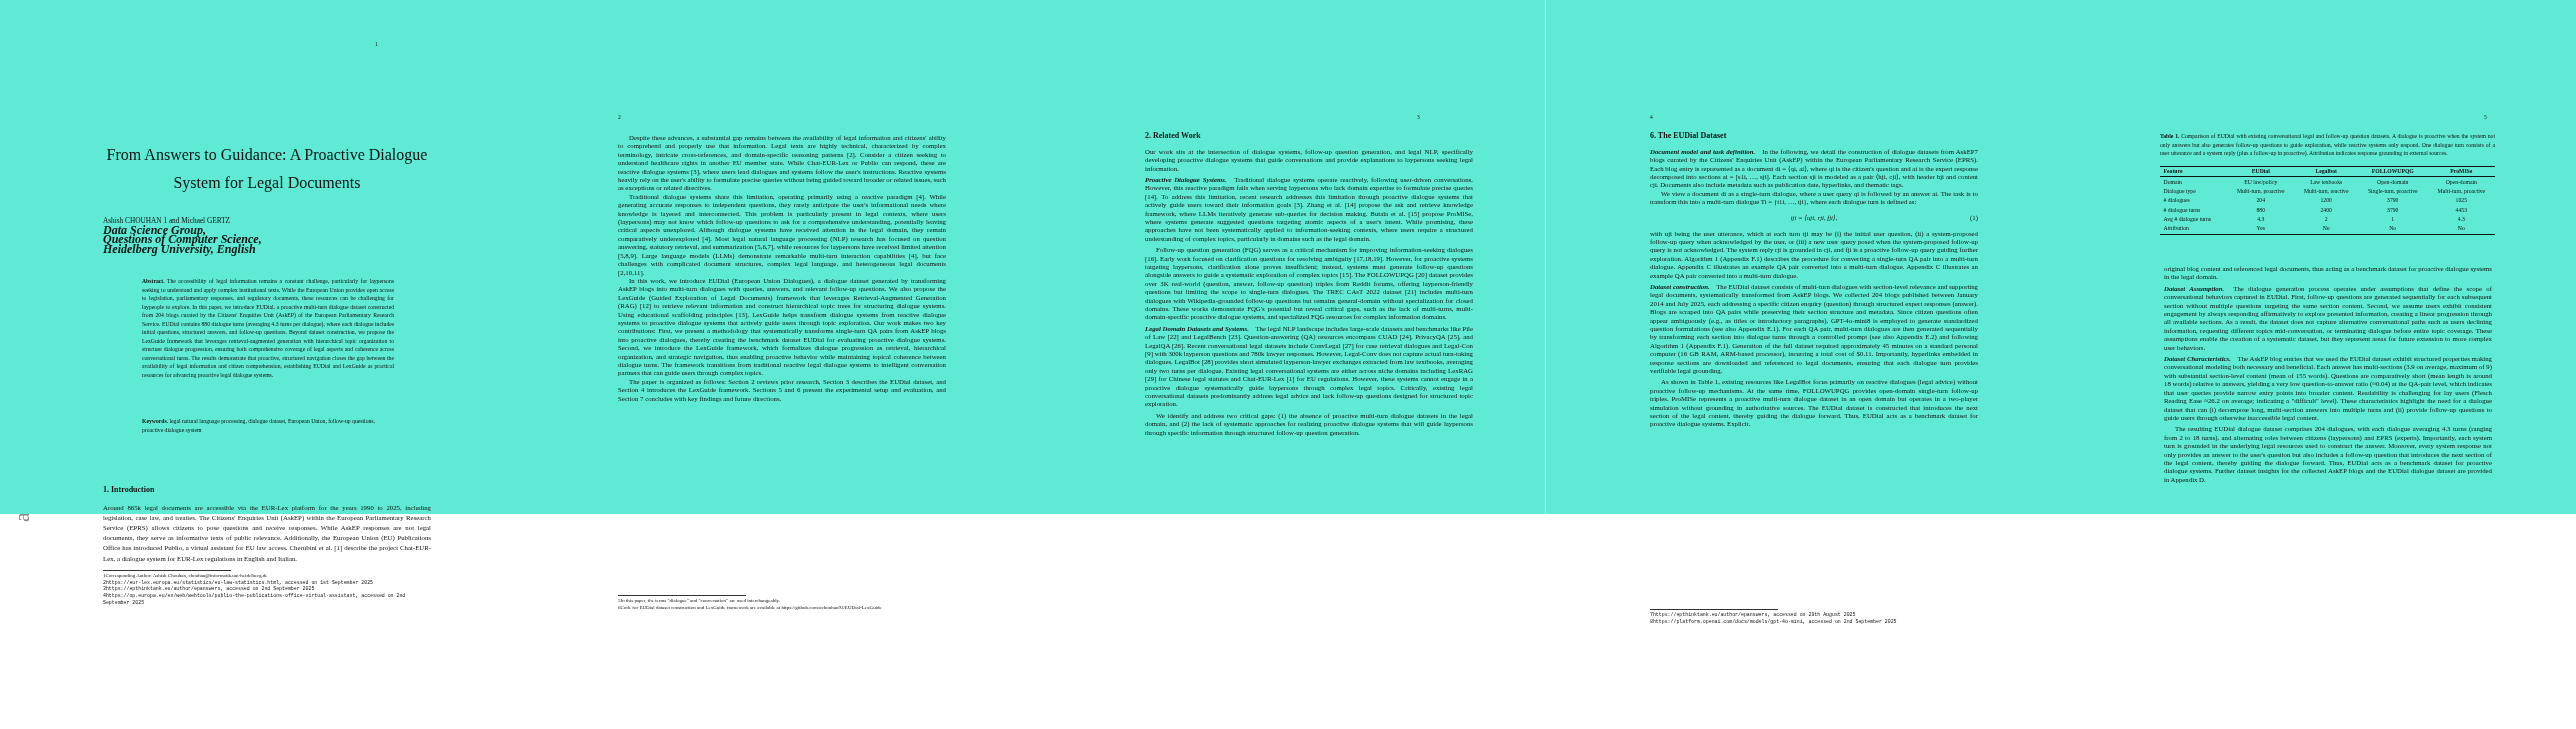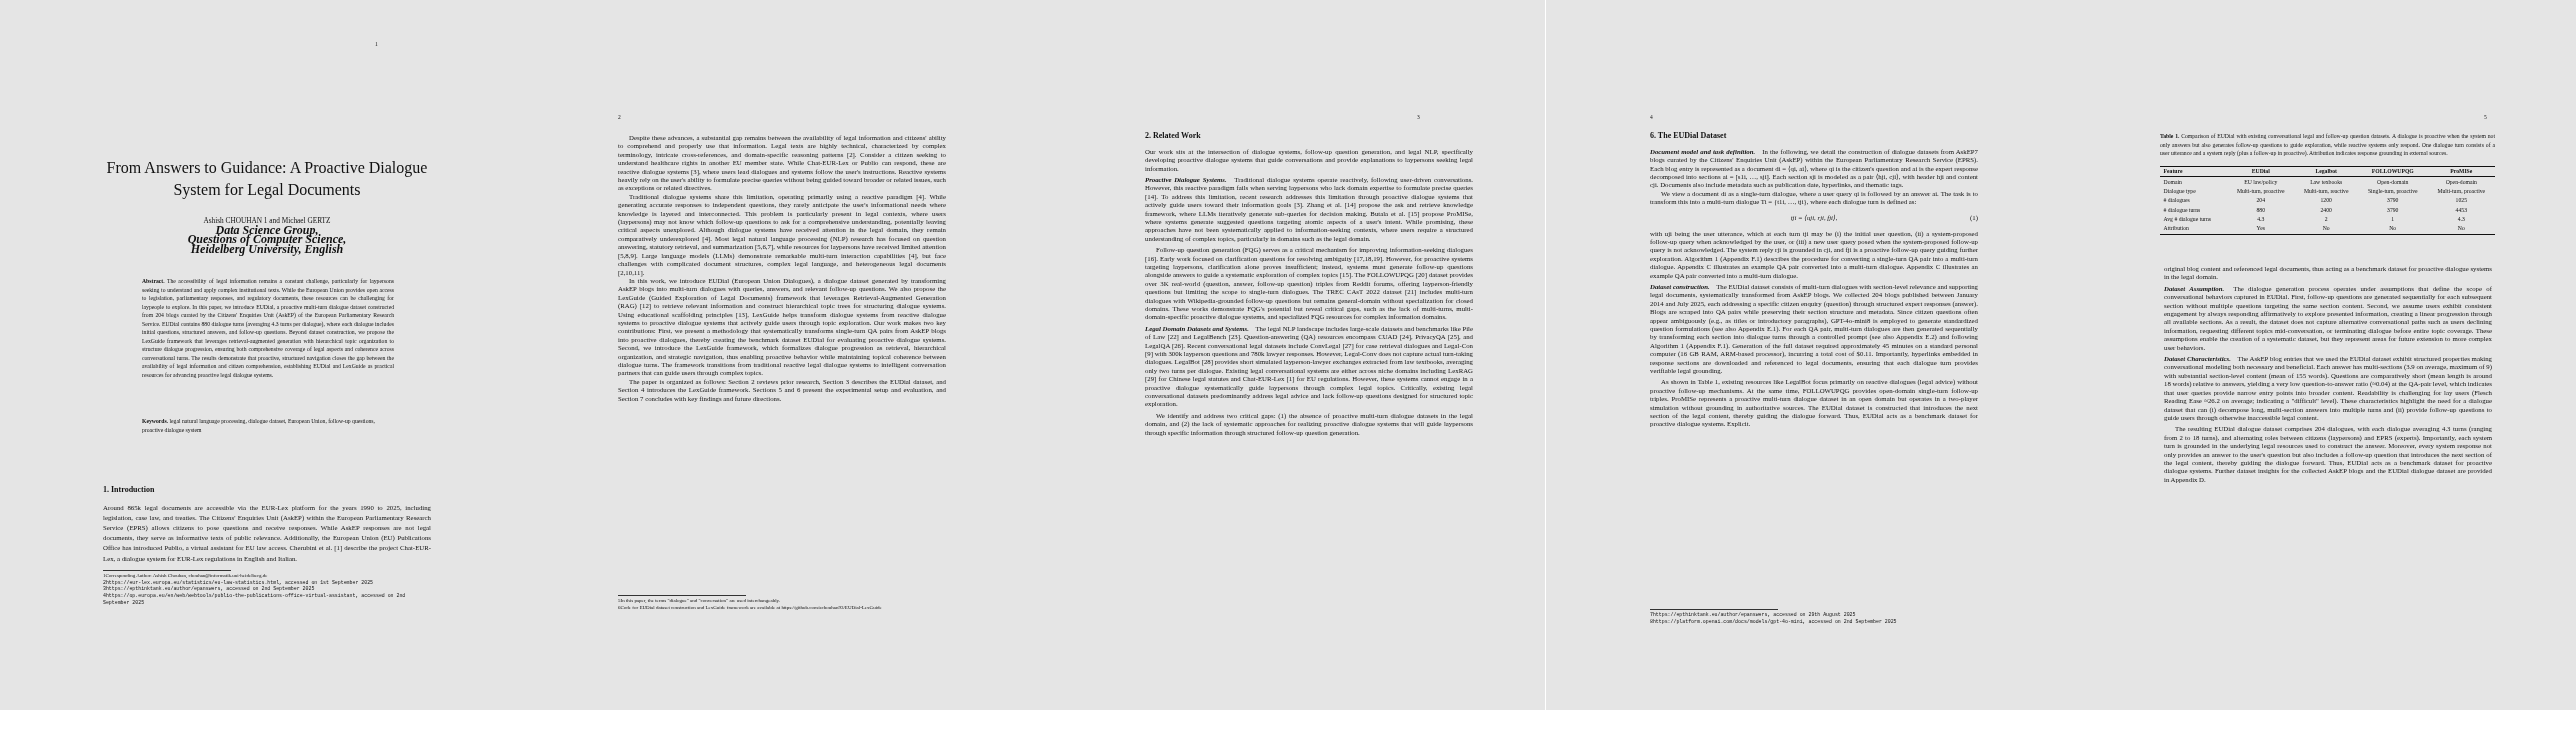--- a/index.html
+++ b/index.html
@@ -1,38 +1,38 @@
 <!DOCTYPE html>
 <html style="font-size:9.7px"><head>
 <meta charset="utf-8">
 <style>
   html, body { margin:0; padding:0; background:#ffffff; }
   body { width:2576px; height:729px; position:relative; overflow:hidden;
          font-family:"Liberation Serif", "DejaVu Serif", serif; color:#111; }
-  .page { position:absolute; top:0; width:515px; height:710px; background:#e5e5e5; }
+  .page { position:absolute; top:0; width:515px; height:514px; background:#5eead4; }
   .pg1 { left:0; } .pg2 { left:515px; } .pg3 { left:1030px; } .pg4 { left:1546px; } .pg5 { left:2061px; }
   .pnum { position:absolute; top:41px; font-size:5.5px; }
   .pg1 .pnum { left:181px; }
   .pg2 .pnum, .pg4 .pnum { left:13.4px; }
   .pg2 .pnum { left:103px; }
   .pg4 .pnum { left:104px; }
   .pg3 .pnum { left:358px; }
   .pg5 .pnum { left:407px; }
   .col { position:absolute; width:328px; font-size:6.8px; line-height:8.4px; text-align:justify; }
   .pg2 .col { left:103px; top:86px; }
   .pg3 .col { left:115px; top:129px; }
   .pg4 .col { left:104px; top:129px; }
   .pg5 .col { left:97px; top:266px; }
   p { margin:0 0 3px 0; }
   p.ind { text-indent:11px; margin:0; }
   h2 { font-size:8px; font-weight:bold; margin:0 0 7.3px 0; }
   .runin { font-weight:bold; font-style:italic; margin-right:4.9px; }
-  .title { position:absolute; left:103px; top:157px; width:328px; text-align:center;
-           font-size:16px; line-height:22px; }
-  .authors { position:absolute; left:103px; top:216px; width:328px; text-align:center; font-size:7.3px; line-height:9.7px; }
+  .title { position:absolute; left:103px; top:141px; width:328px; text-align:center;
+           font-size:16px; line-height:28px; }
+  .authors { position:absolute; left:103px; top:216px; width:328px; text-align:left; font-size:7.3px; line-height:9.7px; }
   .affil { font-style:italic; font-size:12px;font-weight:bold; }
   .abstract { position:absolute; left:142px; top:277px; width:252px; font-size:5.7px; line-height:8.5px; text-align:justify; }
   .keywords { position:absolute; left:142px; top:417px; width:252px; font-size:5.7px; line-height:8.5px; }
   .intro { position:absolute; left:103px; top:462px; width:328px; font-size:6.8px; line-height:10.2px; text-align:justify;margin-top:32px; }
   .arxiv { position:absolute; left:8.5px; top:522px; transform:rotate(-90deg); transform-origin:left top;
            font-size:22px; color:#888; white-space:nowrap; font-family:"Liberation Serif", serif; }
   .fnrule { width:128px; border-top:0.6px solid #333; margin:3.6px 0 2.4px 0; }
   .footnotes { position:absolute; width:328px; font-size:5px; line-height:6.7px; }
   .pg1 .footnotes { left:103px; top:566px; }
   .pg2 .footnotes { left:103px; top:591px; }

